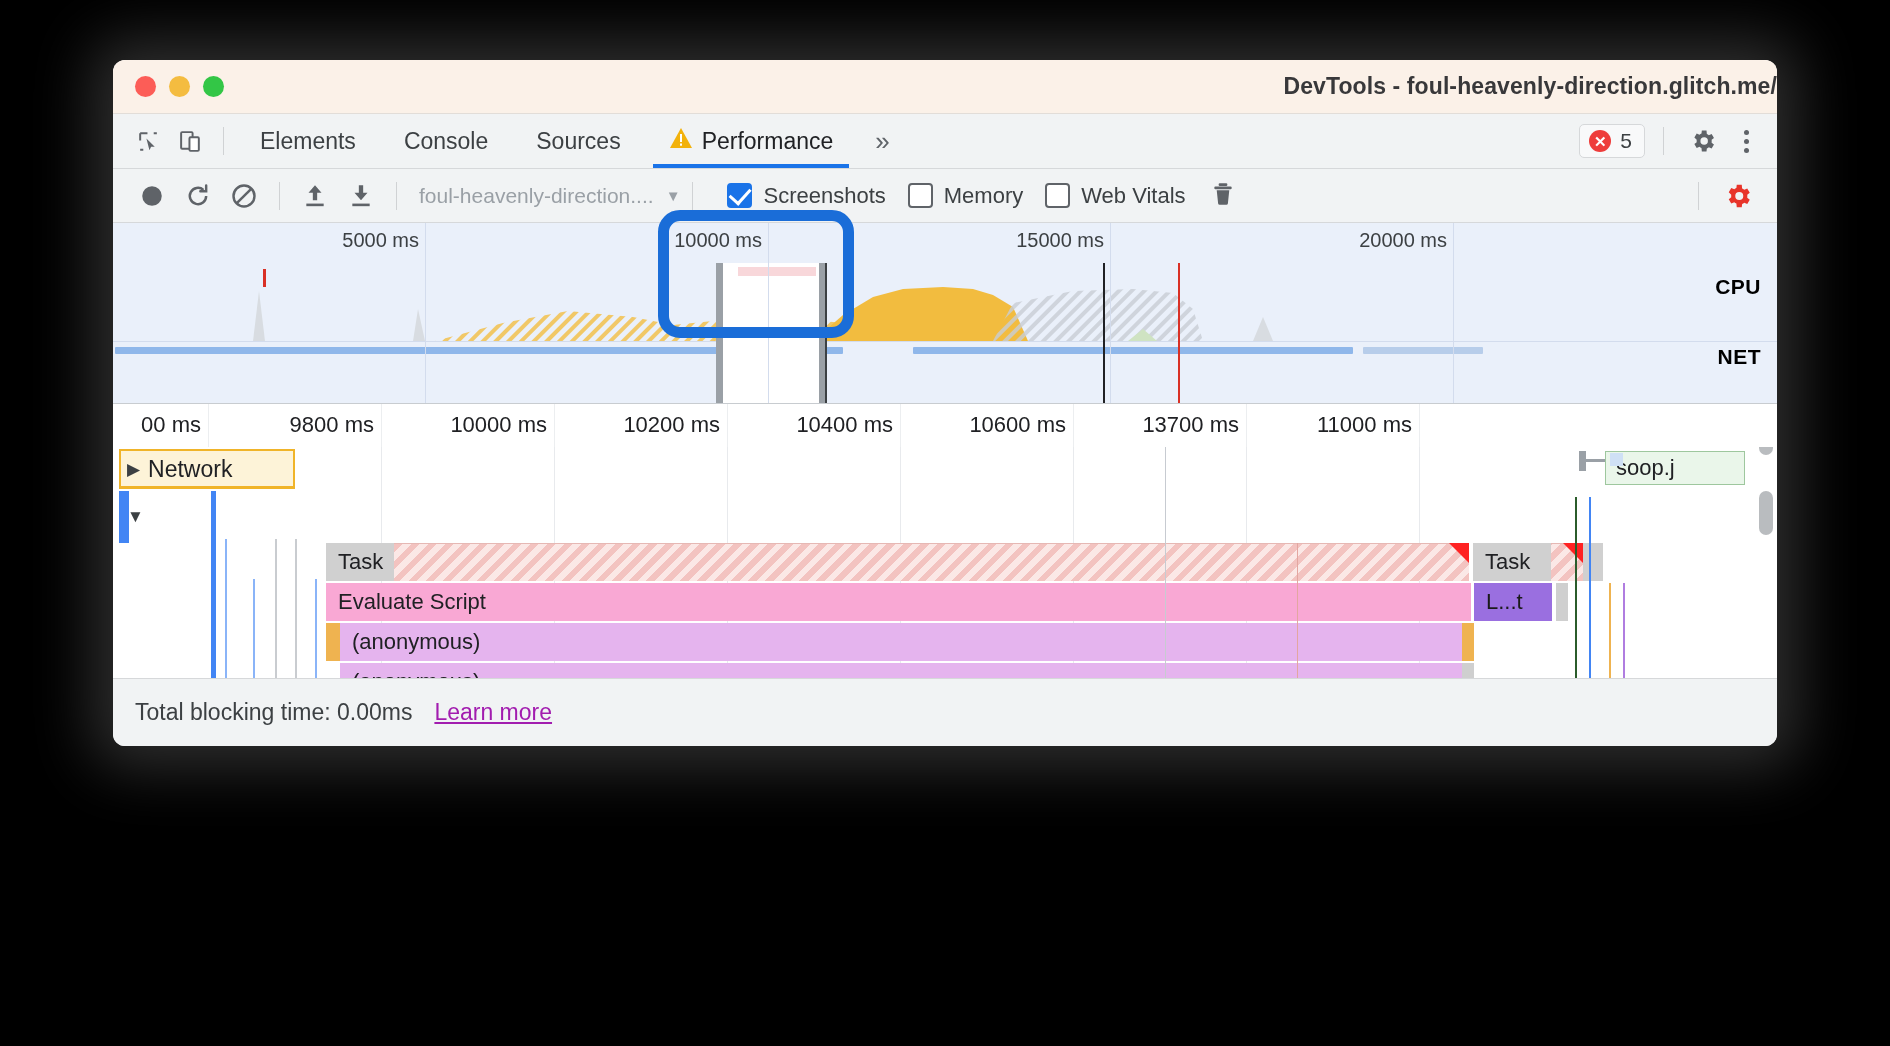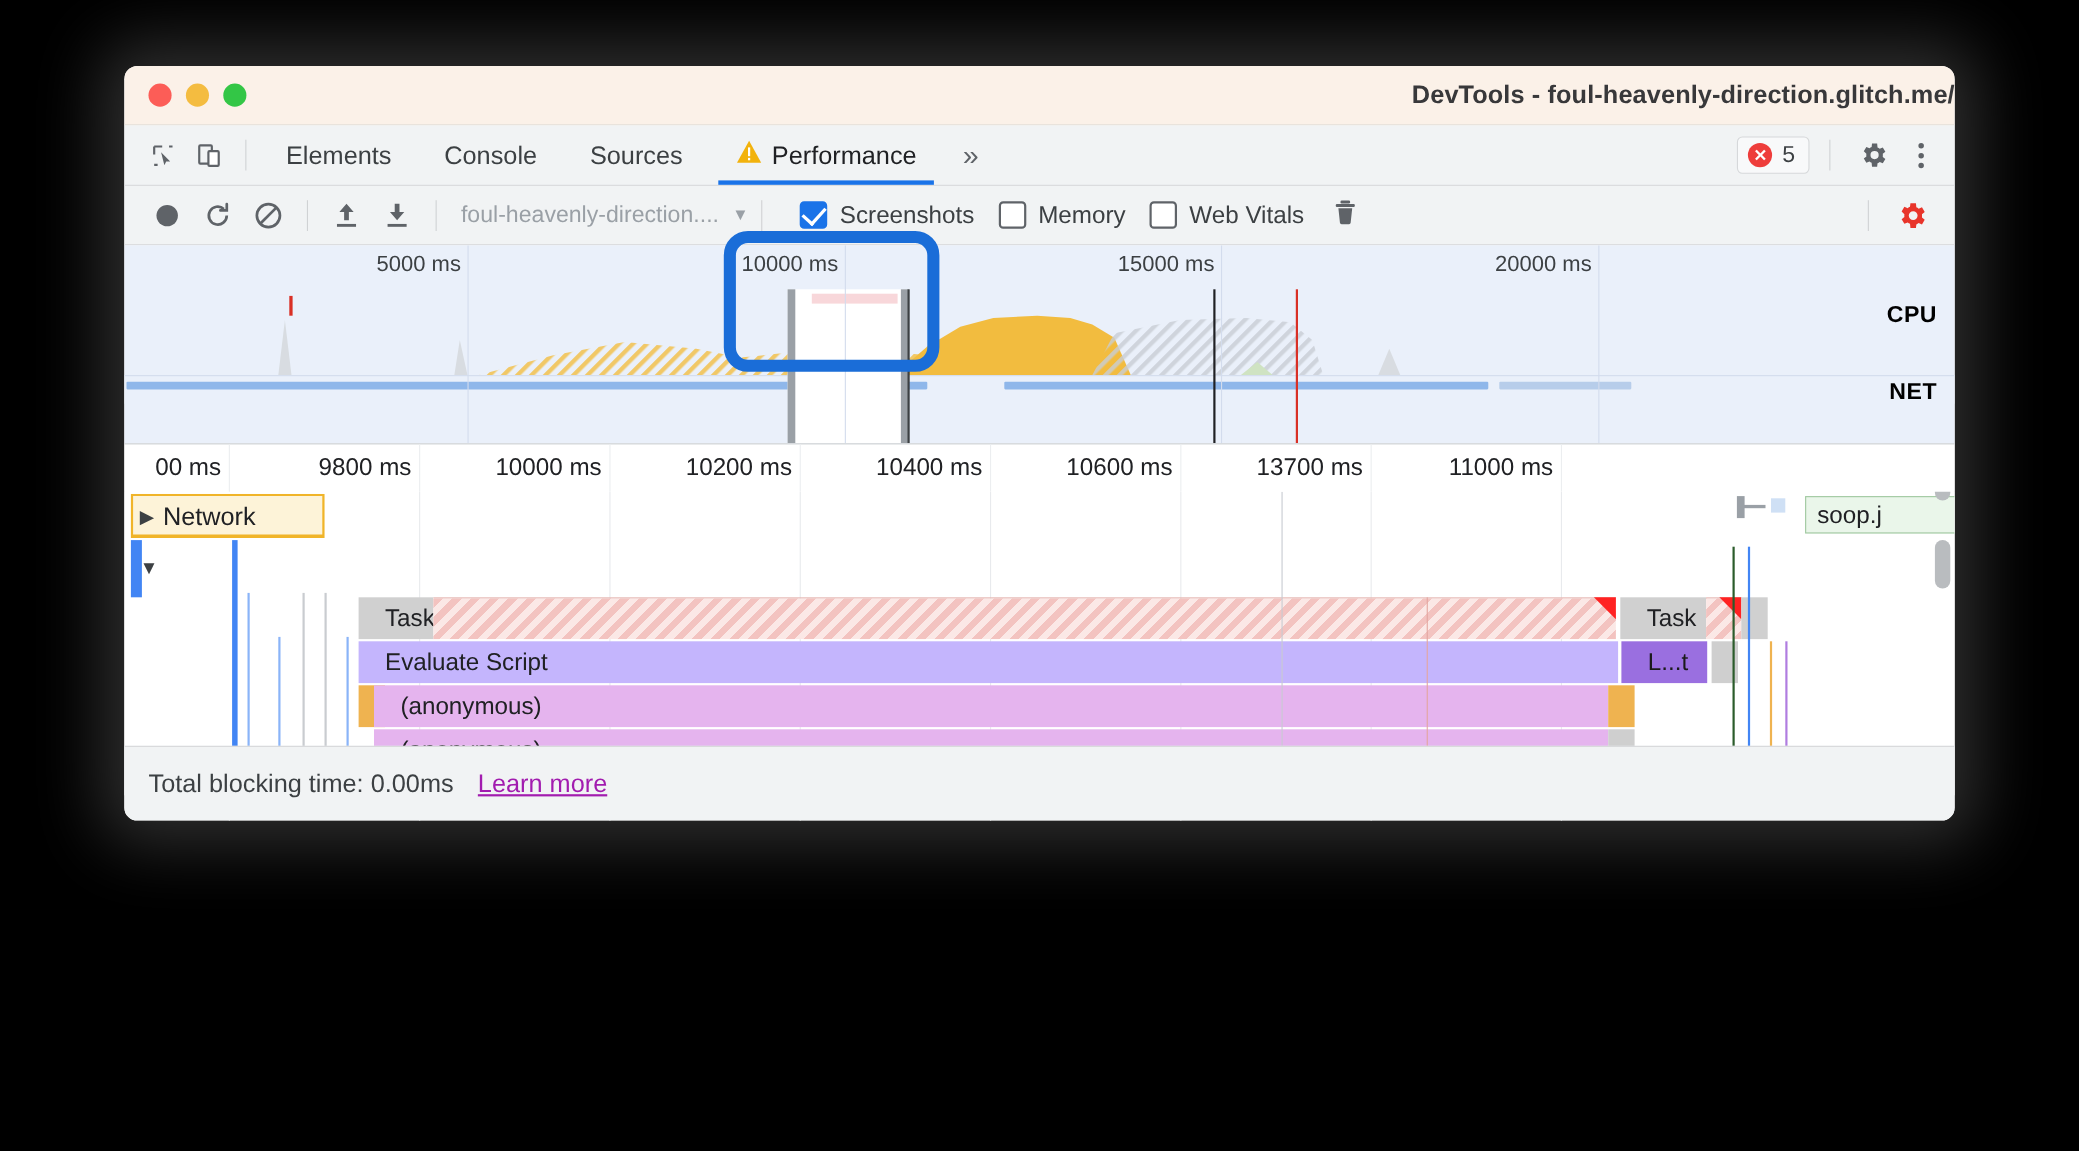--- a/index.html
+++ b/index.html
@@ -158,28 +158,28 @@
   .tri { font-size:17px; color:#3c4043; }
   .net-hdr-bg {
     position:absolute; left:6px; top:2px; width:176px; height:40px;
     background:#fdf3d8; border:2px solid #f0b429; border-bottom-width:3px;
   }
   .blue-strip { position:absolute; left:6px; width:12px; background:#4285f4; }
 
   .bar {
     position:absolute; display:flex; align-items:center;
     font-size:22px; color:#202124; white-space:nowrap; overflow:hidden;
-    padding-left:24px;
+    padding-left:12px;
   }
   .bar.task {
     background: repeating-linear-gradient(-45deg,#f3c3c0 0 6px,#fbe8e6 6px 12px);
     border-top:1px solid #e6b8b4;
   }
   .bar.task-head { background:#d0d0d0; }
-  .bar.eval { background:#c4b5fd; }
+  .bar.eval { background:#f9a8d4; }
   .bar.purple { background:#e5b4ee; }
   .bar.deep-purple { background:#9a6fe0; }
   .bar.netreq {
     background:#eaf6ea; border:1px solid #9ec79e;
   }
   .tri-warn {
     position:absolute; top:0; width:0; height:0;
     border-style:solid; border-width: 0 20px 20px 0;
     border-color: transparent #f22 transparent transparent;
   }
@@ -440,21 +440,21 @@
       <div class="tick-v" style="left:1306px;"></div>
 
       <div class="group-row" style="top:0;">
         <div class="net-hdr-bg"></div>
         <div class="group-hdr" style="position:relative;">
           <span class="tri">▶</span>
 
           <span>Network</span>
         </div>
 
-        <div class="bar netreq" style="left:1492px; top:4px; height:34px; width:140px; padding-left:10px;margin-left:36px;">
+        <div class="bar netreq" style="left:1492px; top:4px; height:34px; width:140px; padding-left:10px;">
           <span>soop.j</span>
         </div>
         <div style="position:absolute; left:1468px; top:12px; width:24px; height:3px; background:#9aa0a6;"></div>
         <div style="position:absolute; left:1466px; top:4px; width:7px; height:20px; background:#9aa0a6;"></div>
         <div style="position:absolute; left:1497px; top:6px; width:13px; height:13px; background:#cfe0f5;"></div>
       </div>
 
       <div class="group-row" style="top:48px;">
         <div class="blue-strip" style="top:-4px; height:52px; left:6px; width:10px;"></div>
         <div class="group-hdr">

